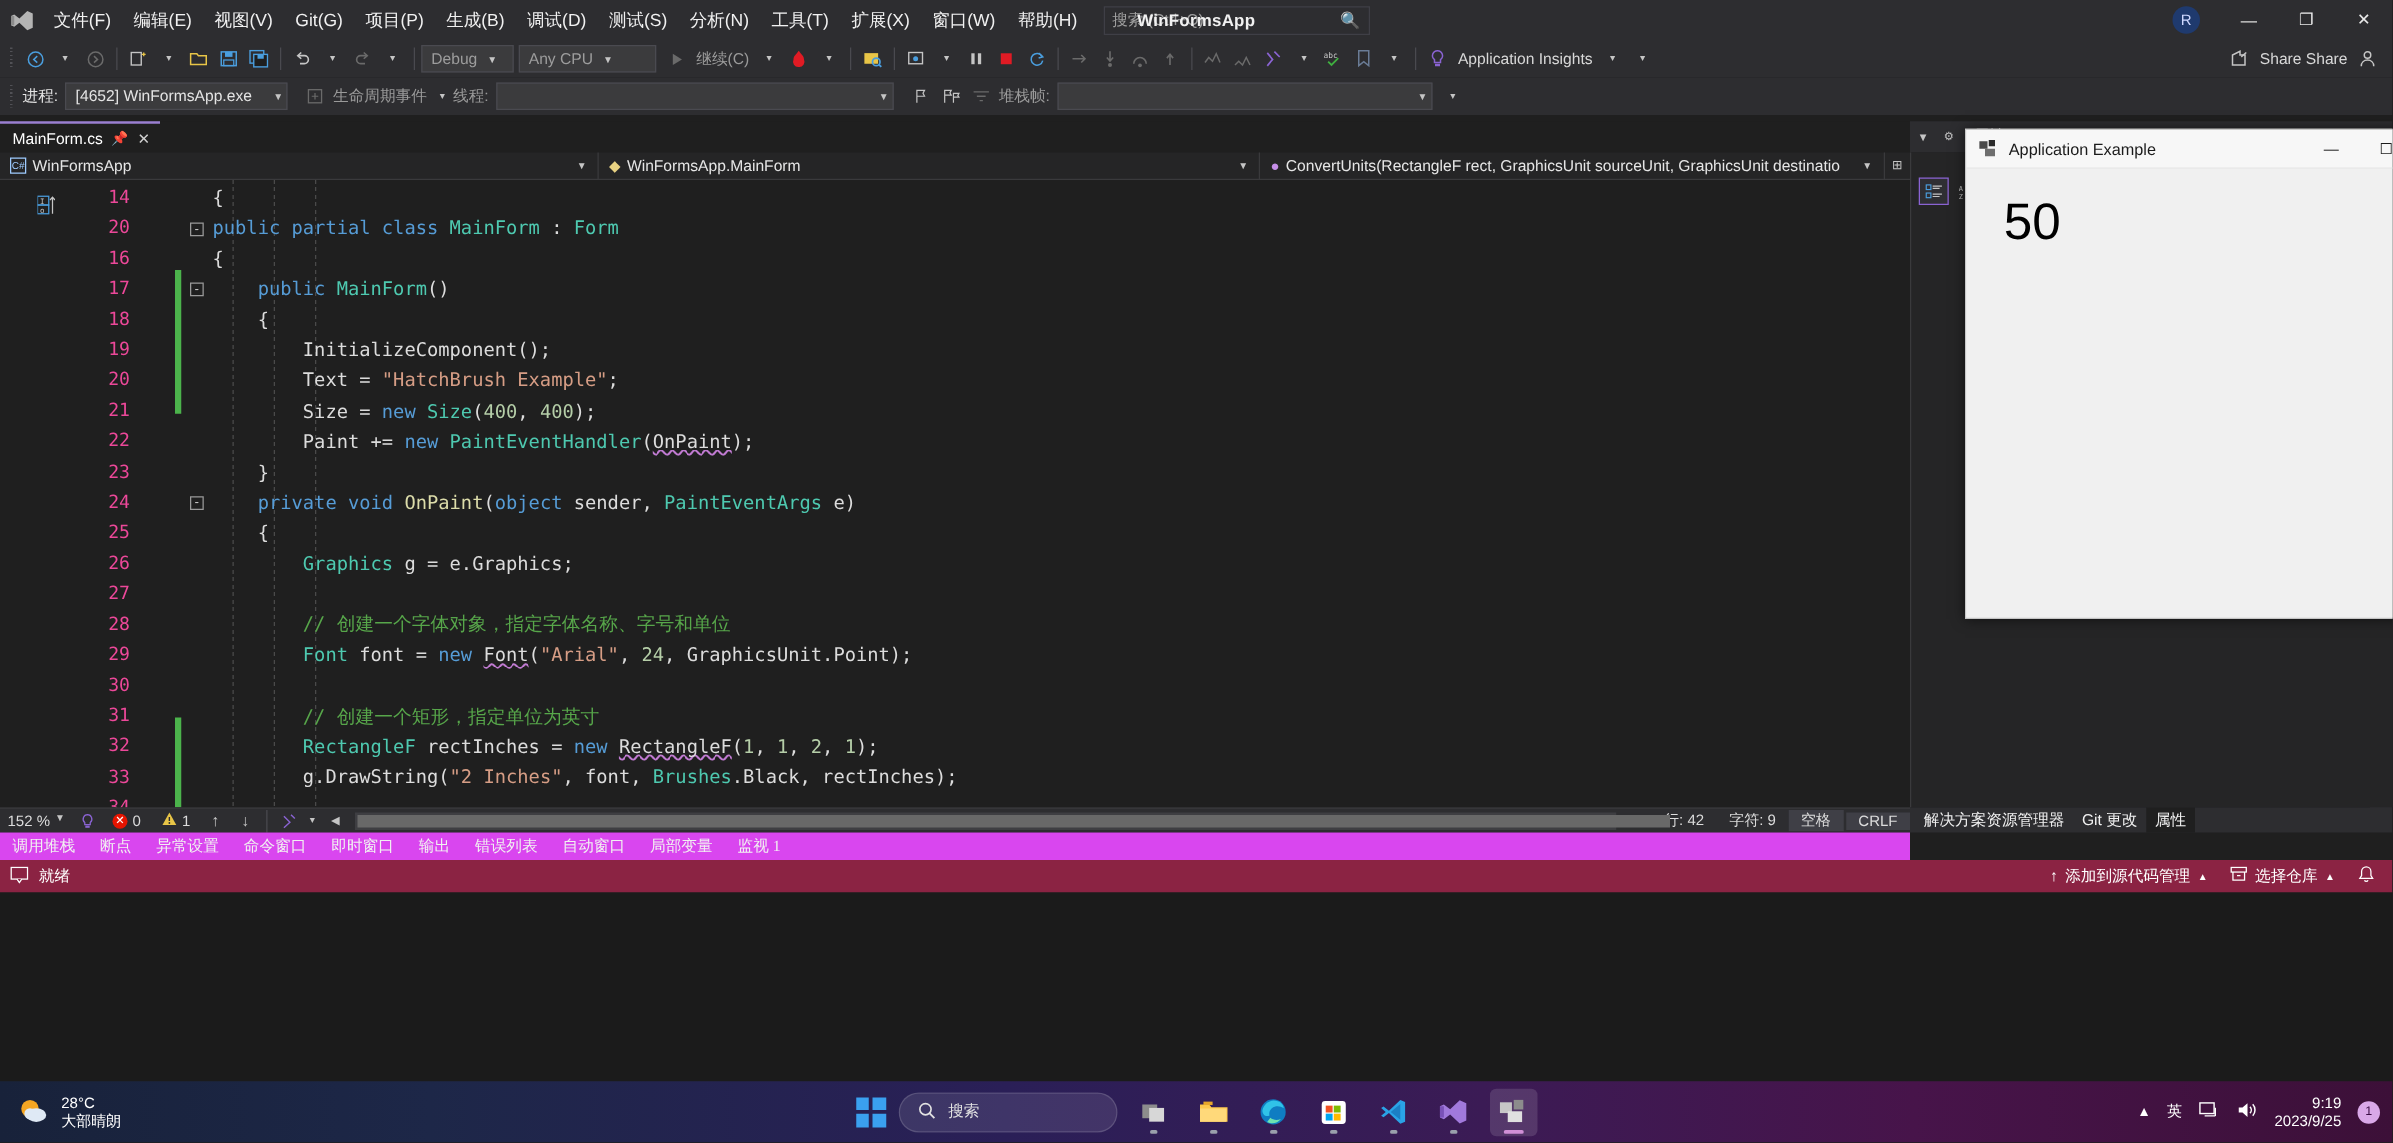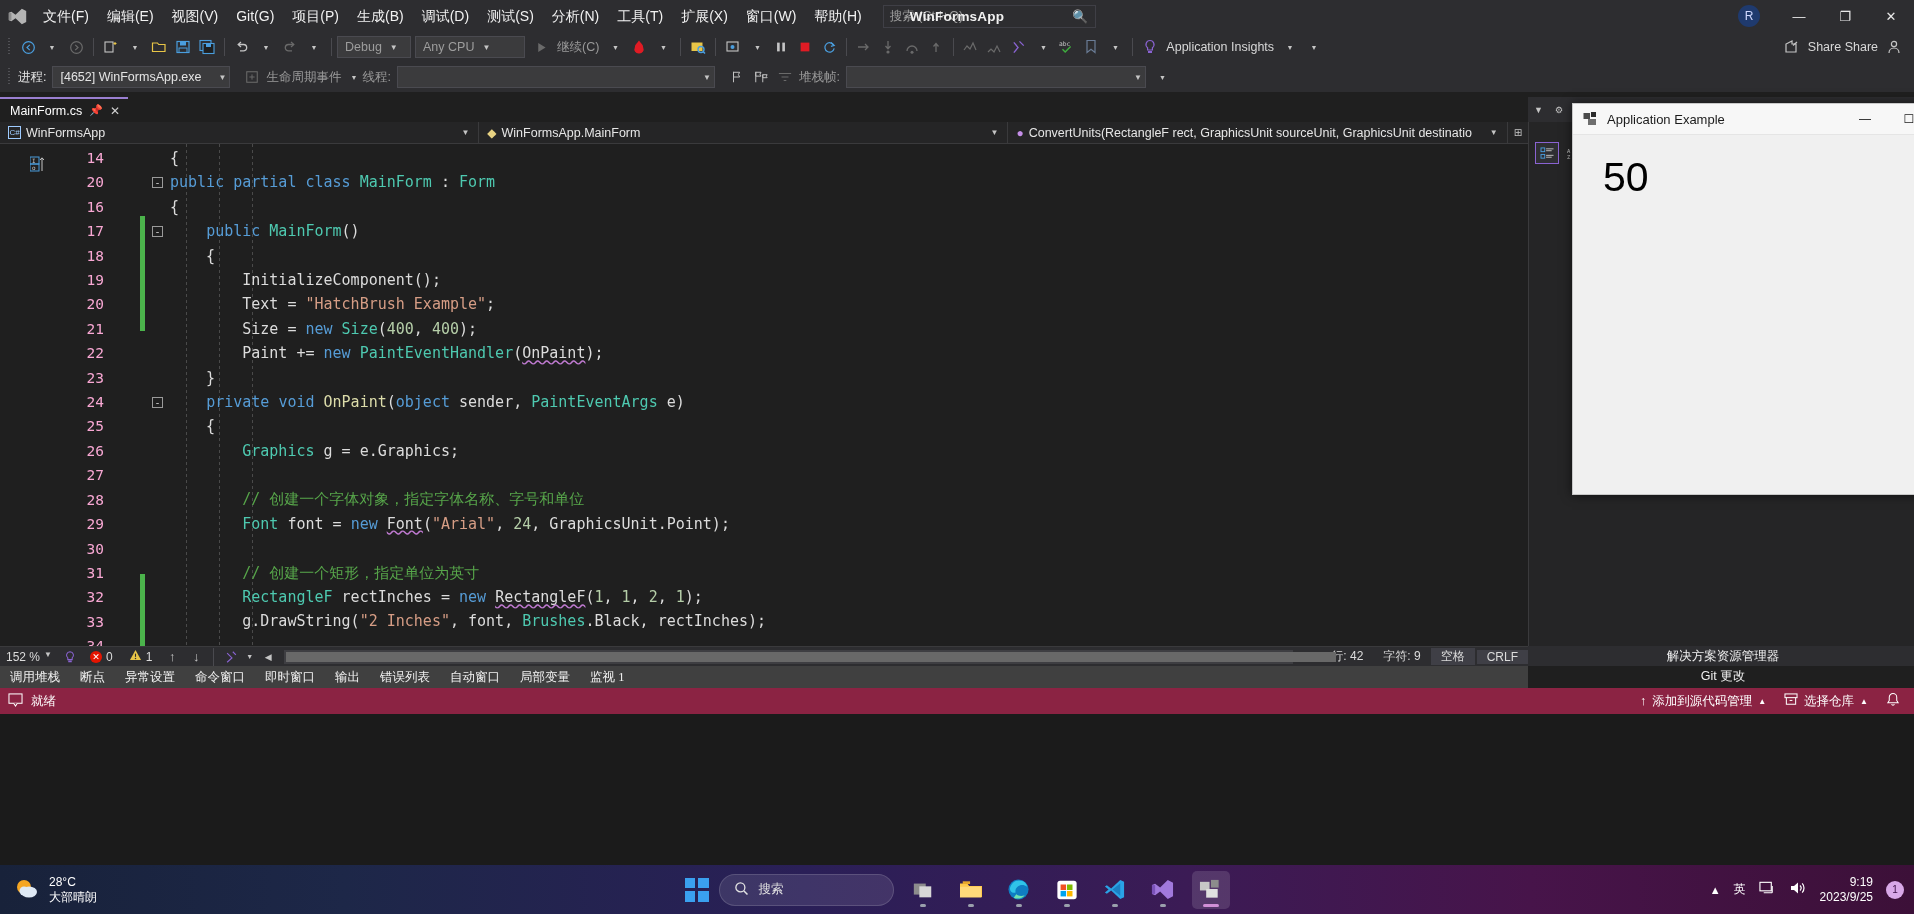--- a/index.html
+++ b/index.html
@@ -124,21 +124,21 @@
   .editor {
     position:absolute; left:0; top:144px; width:1528px; height:502px;
     background:#1f1f1f; overflow:hidden;
   }
   .gutter-indicator {
     position:absolute; left:0; top:0; width:56px; height:502px; background:#1f1f1f;
   }
   .linenums {
     position:absolute; left:56px; top:0; width:48px; height:502px;
     text-align:right; font-family:"DejaVu Sans Mono","Liberation Mono",monospace;
-    font-size:14.5px; color:#f9a8d4; line-height:24.4px; padding-top:2px;
+    font-size:14.5px; color:#ec4899; line-height:24.4px; padding-top:2px;
   }
   .changebar {
     position:absolute; left:140px; top:0; width:5px; height:502px;
   }
   .fold {
     position:absolute; left:152px; top:0; width:18px; height:502px;
     font-family:"DejaVu Sans Mono",monospace; font-size:12px; color:#9a9a9a;
     line-height:24.4px; padding-top:2px;
   }
   .fold .fbox {
@@ -180,29 +180,29 @@
   .err-pill { display:flex; align-items:center; gap:4px; padding:0 8px; }
   .dot-red { width:12px;height:12px;border-radius:50%;background:#e51400;color:#fff;
     font-size:9px;display:flex;align-items:center;justify-content:center;font-weight:bold;}
   .hscroll { flex:1; height:14px; background:#3e3e42; margin:0 4px; position:relative; }
   .hscroll .hthumb { position:absolute; left:2px; top:2px; height:10px; width:150px; background:#686868; }
   .st-item { padding:0 10px; white-space:nowrap; }
 
   
   .dock {
     position:absolute; left:0; top:666px; width:1528px; height:22px;
-    background:#404040; display:flex; align-items:center; gap:0;font-family:Liberation Serif, serif;
+    background:#d946ef; display:flex; align-items:center; gap:0;font-family:Liberation Serif, serif;
   }
   .dock-tab { font-size:12.5px; color:#f1f1f1; padding:0 10px; height:22px; line-height:22px; white-space:nowrap; }
 
   
   .dock-right {
     position:absolute; right:0; top:646px; width:386px; height:20px;
     background:#2d2d30; display:flex; align-items:center; justify-content:flex-start;
-    padding-left:4px; gap:0;flex-direction:column;
+    padding-left:4px; gap:0;
   }
   .dock-right .dtab { font-size:12.5px; color:#f1f1f1; padding:0 7px; height:20px; line-height:20px; white-space:nowrap; }
   .dock-right .dtab.active { background:#1f1f1f; }
 
   
   .propspanel {
     position:absolute; left:1528px; top:122px; width:386px; height:524px;
     background:#252526; border-left:1px solid #3a3a3c;
   }
   .props-toolbar {

